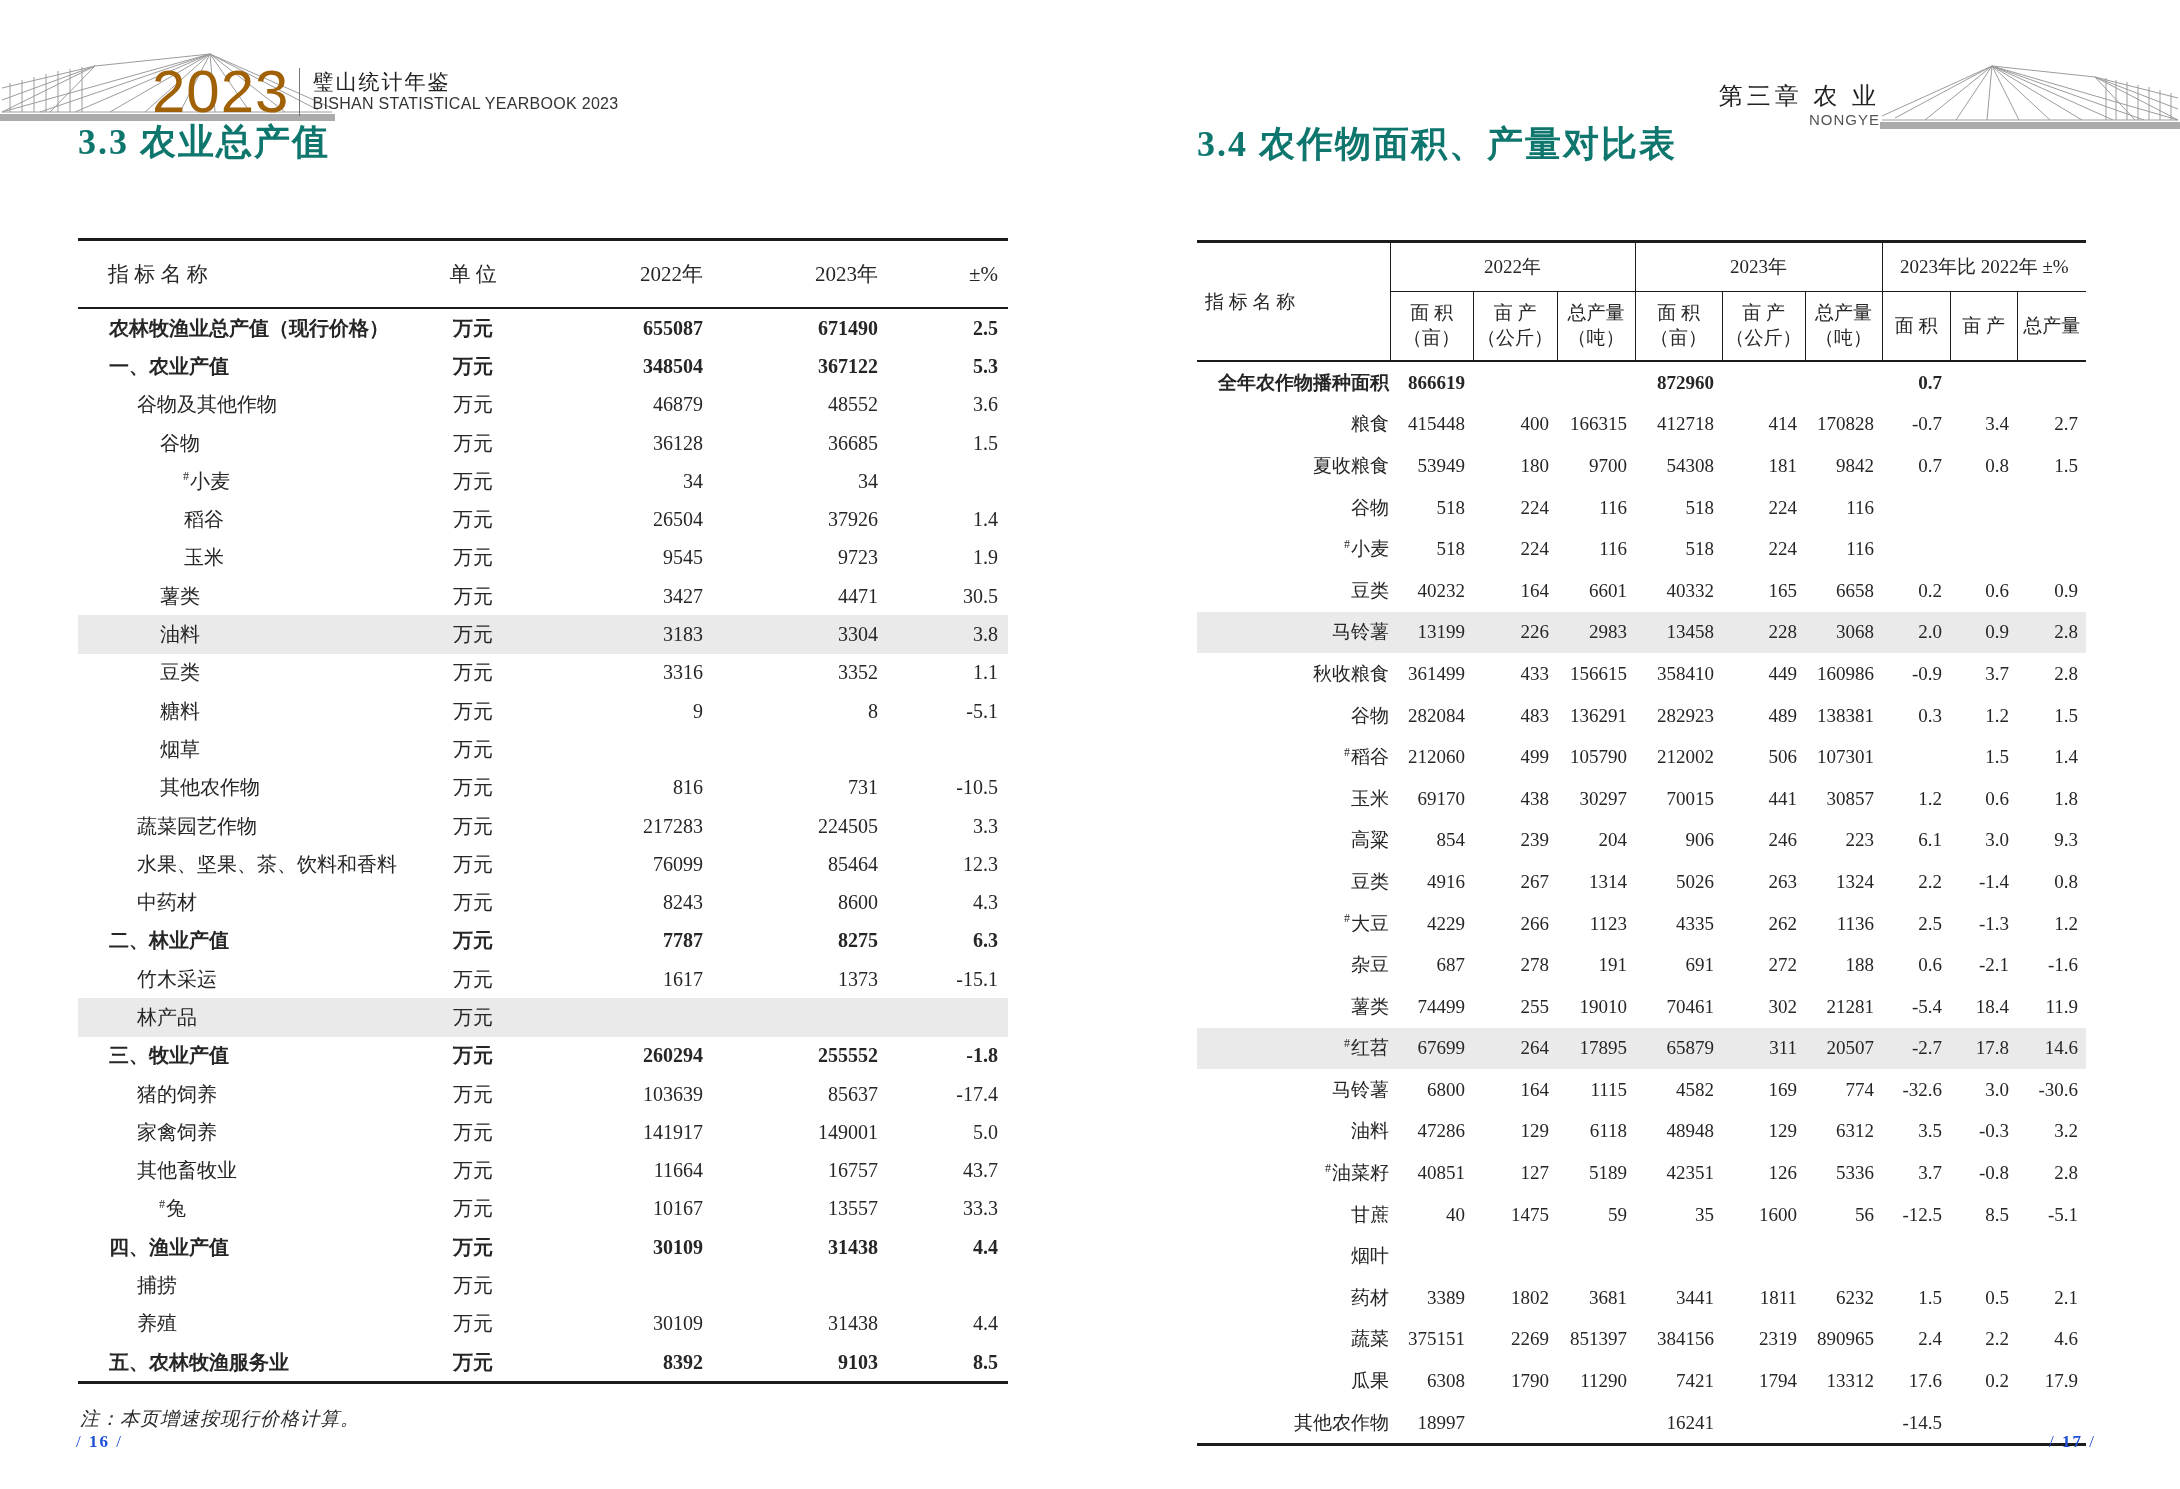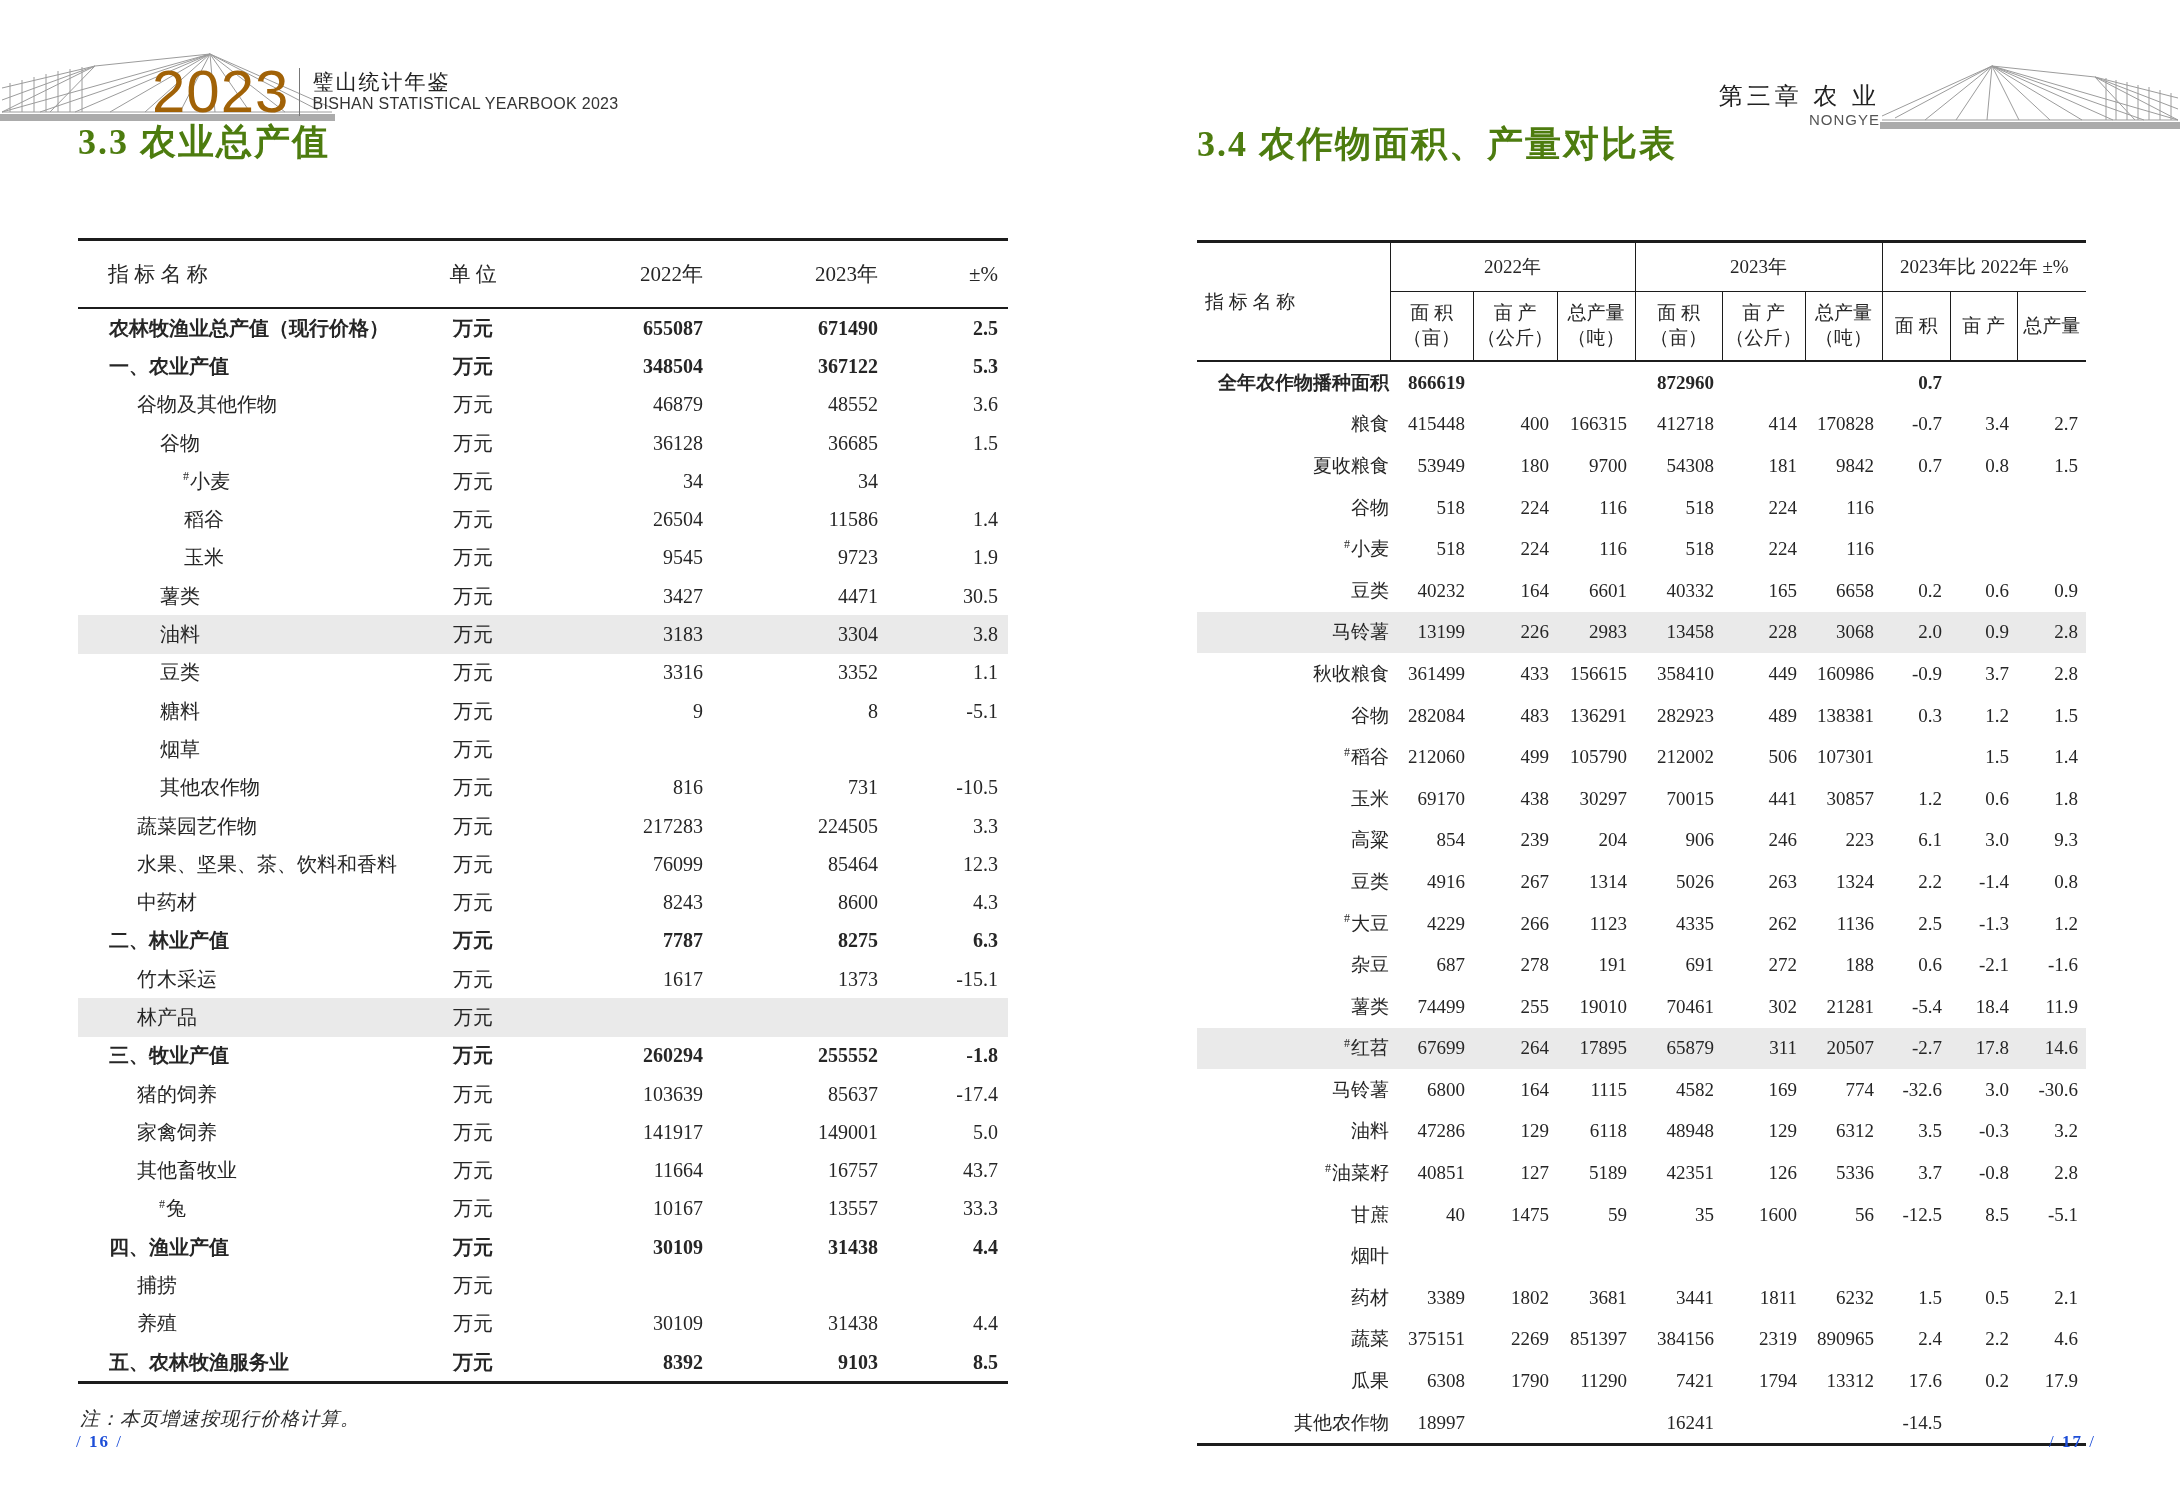--- a/index.html
+++ b/index.html
@@ -13,21 +13,21 @@
          font-family:"Liberation Sans",sans-serif;}
   .brand-year{font-size:60px;color:#a16207;letter-spacing:1px;line-height:1;}
   .brand-div{width:1px;height:48px;background:#777;margin:0 12px 0 10px;}
   .brand-cn{font-size:21px;color:#222;letter-spacing:2px;line-height:1.15;}
   .brand-en{font-size:16px;color:#333;letter-spacing:.3px;line-height:1.3;}
   .chapter{position:absolute;right:300px;top:82px;text-align:right;font-family:"Liberation Sans",sans-serif;}
   .chapter-cn{font-size:24px;letter-spacing:4px;color:#222;line-height:1.2;}
   .chapter-en{font-size:15px;color:#555;letter-spacing:1px;}
 
   
-  .title{position:absolute;font-size:36px;font-weight:bold;letter-spacing:2px;margin:0;color:#4d7c0f;}
+  .title{position:absolute;font-size:36px;font-weight:bold;letter-spacing:2px;margin:0;color:#0f766e;}
   .title-left{left:78px;top:118px;}
   .title-right{left:1197px;top:120px;}
 
   
   table{border-collapse:collapse;table-layout:fixed;}
   tr.b{font-weight:bold;}
   tr.shade td{background:#eaeaea;}
   sup.mark{font-size:12px;line-height:0;margin-right:1px;}
 
   
@@ -165,21 +165,21 @@
           <td class="unit">万元</td>
           <td class="num">34</td>
           <td class="num">34</td>
           <td class="num"></td>
         </tr>
 
         <tr class="i3">
           <td class="name"><sup class="mark"></sup><span>稻谷</span></td>
           <td class="unit">万元</td>
           <td class="num">26504</td>
-          <td class="num">11586</td>
+          <td class="num">37926</td>
           <td class="num">1.4</td>
         </tr>
 
         <tr class="i3">
           <td class="name"><sup class="mark"></sup><span>玉米</span></td>
           <td class="unit">万元</td>
           <td class="num">9545</td>
           <td class="num">9723</td>
           <td class="num">1.9</td>
         </tr>

